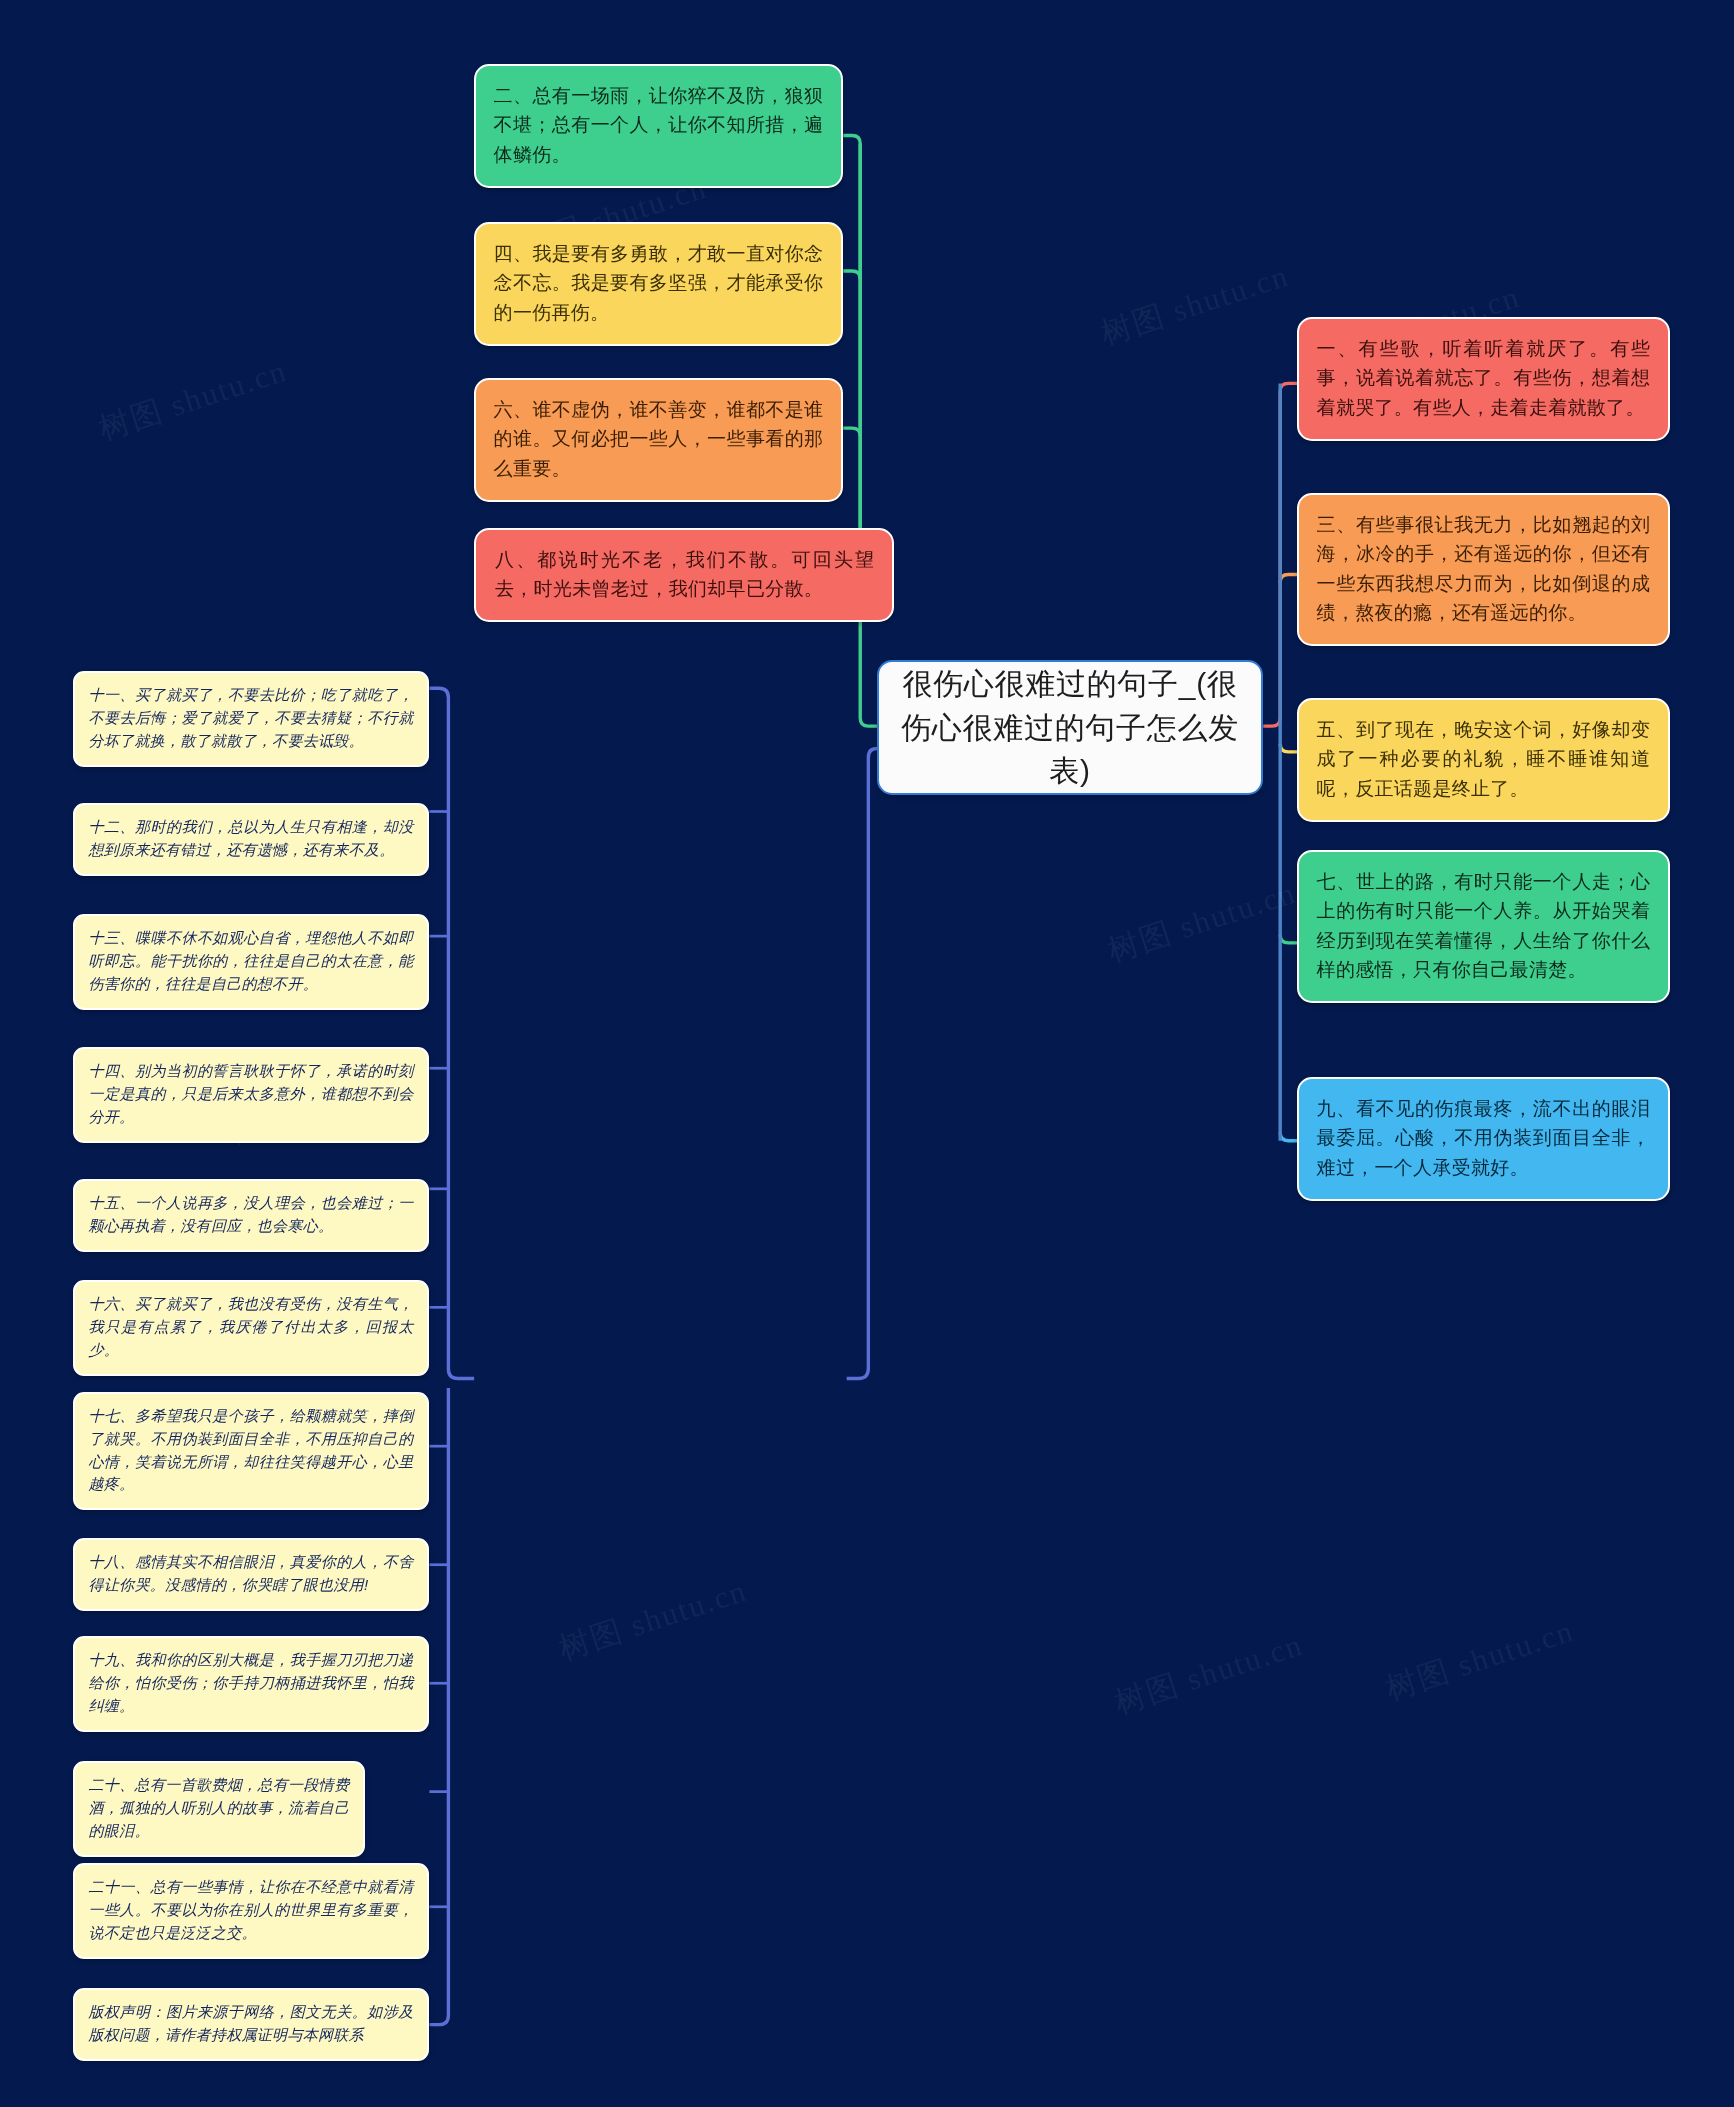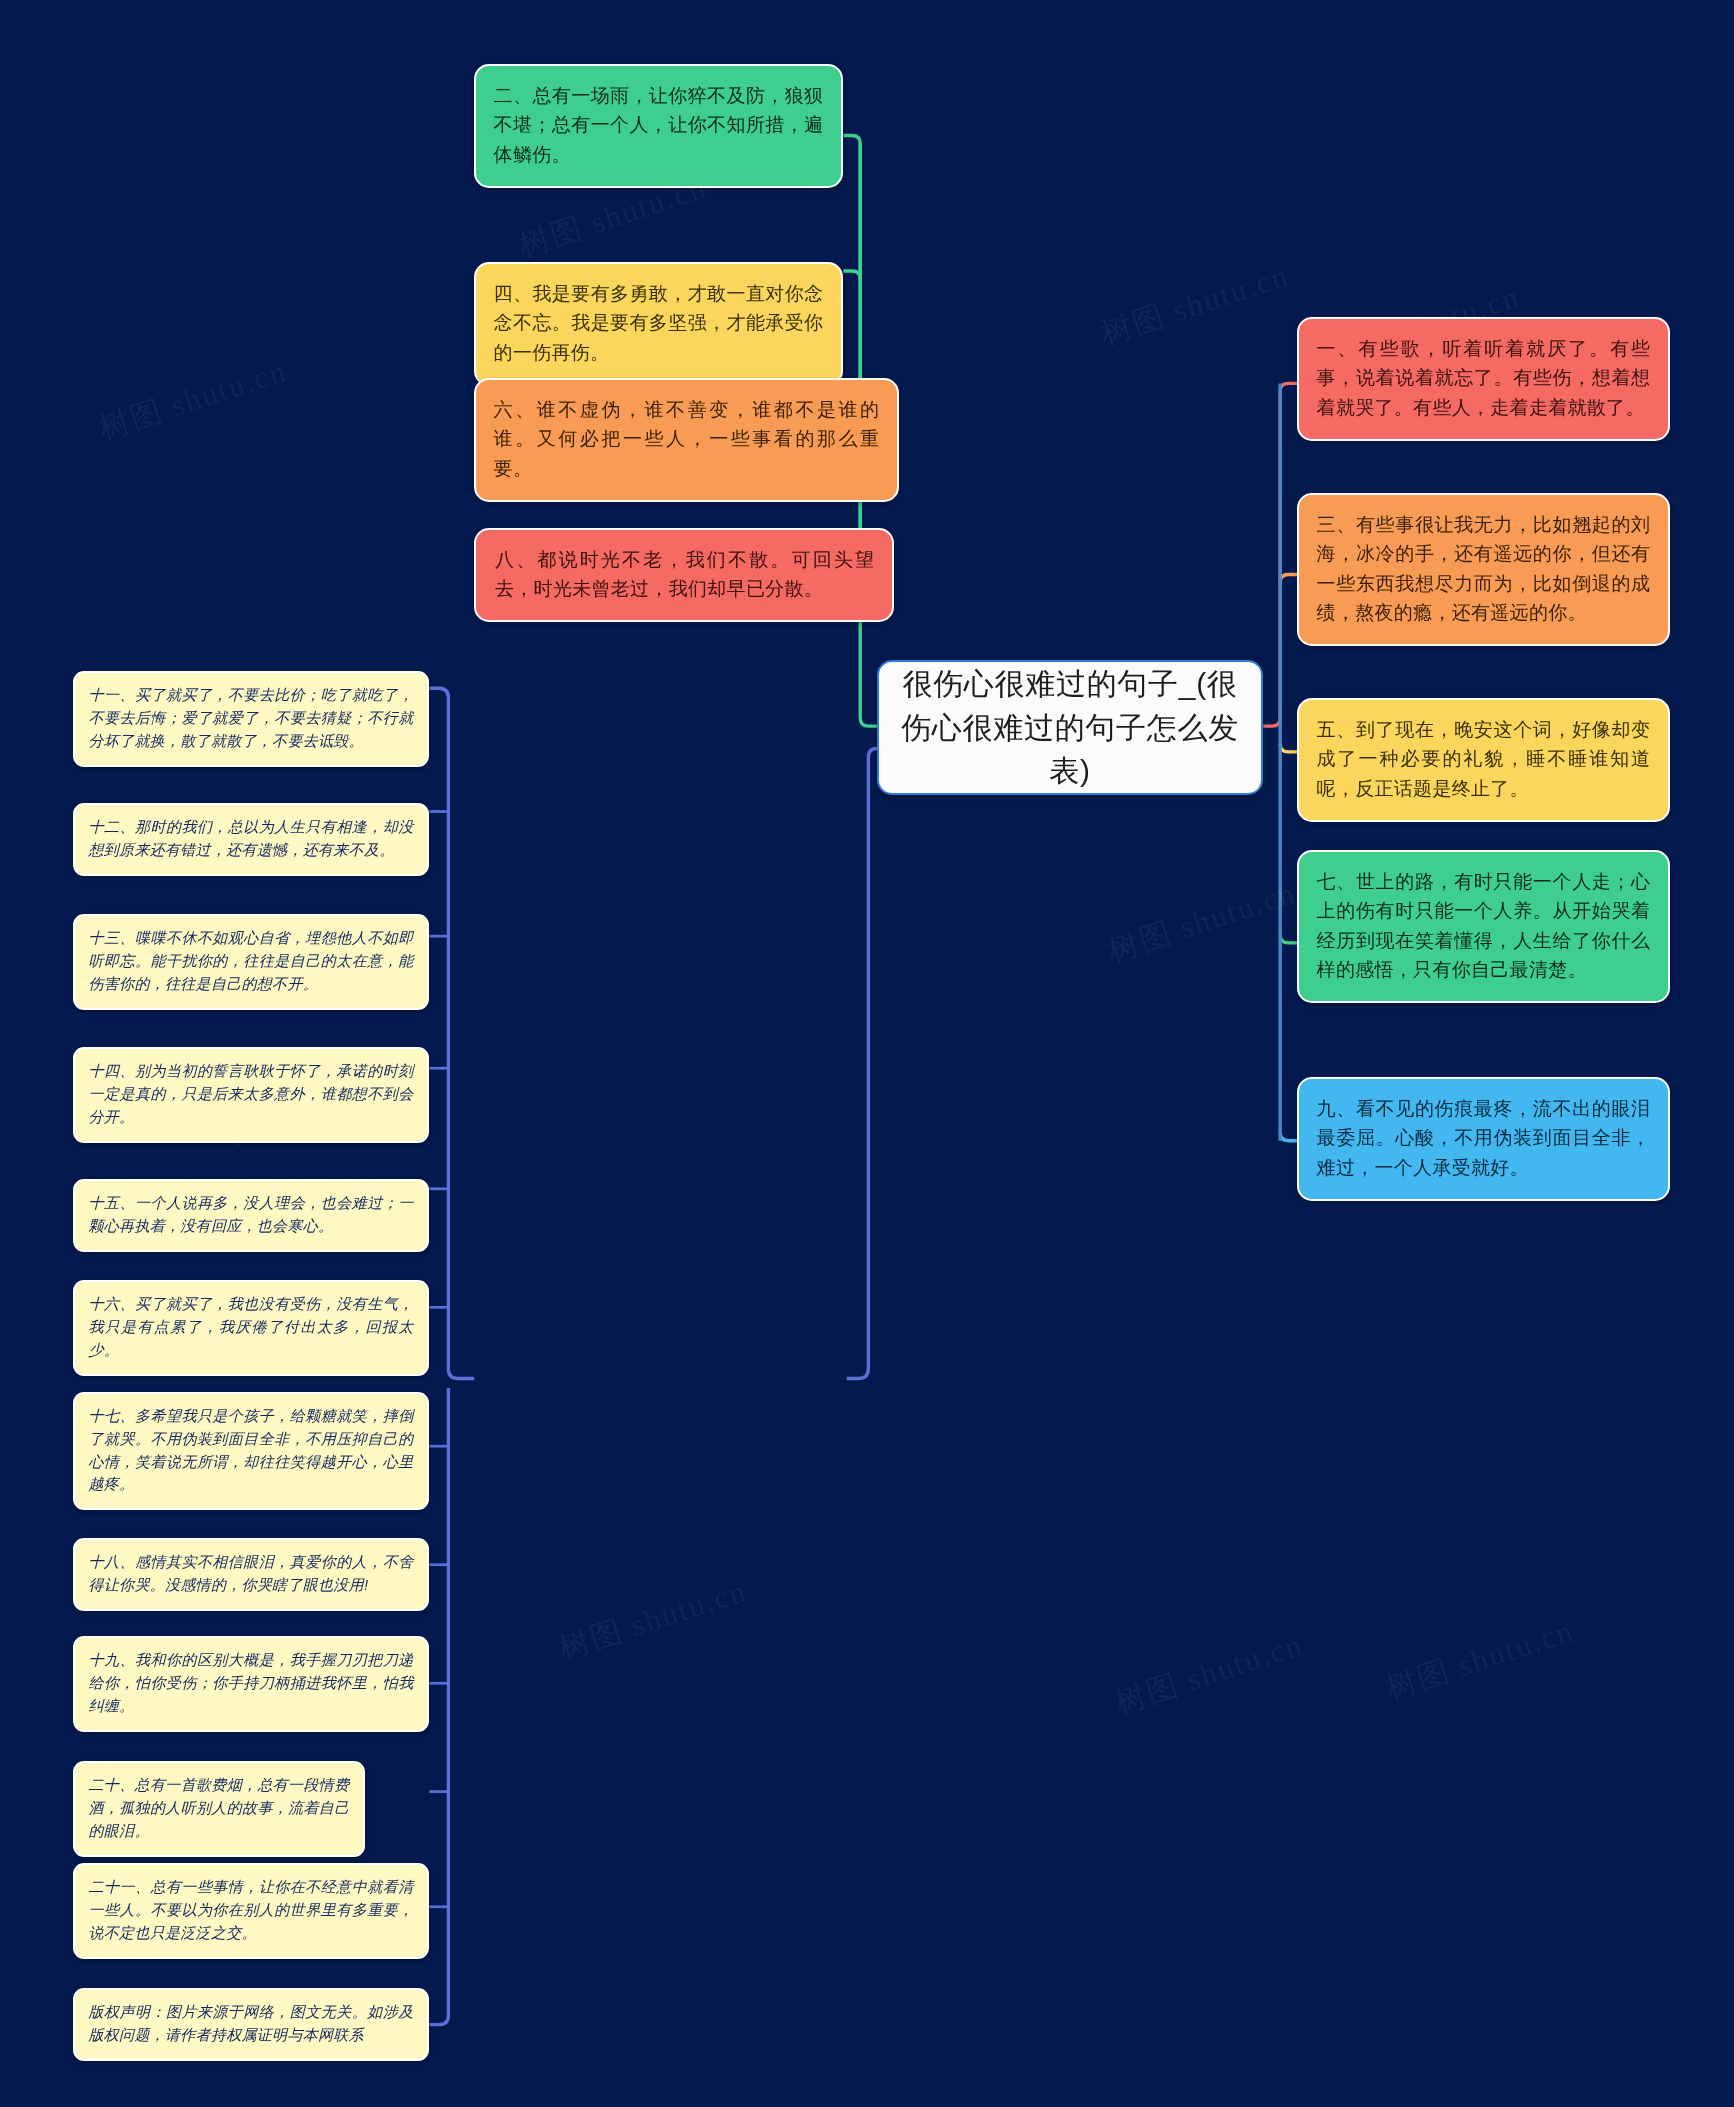--- a/index.html
+++ b/index.html
@@ -120,23 +120,23 @@
     <path d="M662,2645 H634" fill="none" stroke="#5b6fd6" stroke-width="4"></path>
     <path d="M662,2815 H634" fill="none" stroke="#5b6fd6" stroke-width="4"></path>
   </svg>
 
   <div class="node root branch-main" style="left:877px; top:660px; width:386px; height:135px; display:flex; align-items:center; justify-content:center;">
     <span>很伤心很难过的句子_(很伤心很难过的句子怎么发表)</span>
   </div>
 
   <div class="node branch-main c-green" style="left:474px; top:64px; width:369px;">二、总有一场雨，让你猝不及防，狼狈不堪；总有一个人，让你不知所措，遍体鳞伤。</div>
 
-  <div class="node branch-main c-yellow" style="left:474px; top:222px; width:369px;margin-top:40px;">四、我是要有多勇敢，才敢一直对你念念不忘。我是要有多坚强，才能承受你的一伤再伤。</div>
+  <div class="node branch-main c-yellow" style="left:474px; top:222px; width:369px;">四、我是要有多勇敢，才敢一直对你念念不忘。我是要有多坚强，才能承受你的一伤再伤。</div>
 
-  <div class="node branch-main c-orange" style="left:474px; top:378px; width:425px;">六、谁不虚伪，谁不善变，谁都不是谁的谁。又何必把一些人，一些事看的那么重要。</div>
+  <div class="node branch-main c-orange" style="left:474px; top:378px; width:369px;">六、谁不虚伪，谁不善变，谁都不是谁的谁。又何必把一些人，一些事看的那么重要。</div>
 
   <div class="node branch-main c-red" style="left:474px; top:528px; width:420px;padding-left:19px;">八、都说时光不老，我们不散。可回头望去，时光未曾老过，我们却早已分散。</div>
 
   <div class="node branch-main c-red" style="left:1297px; top:317px; width:373px;">一、有些歌，听着听着就厌了。有些事，说着说着就忘了。有些伤，想着想着就哭了。有些人，走着走着就散了。</div>
 
   <div class="node branch-main c-orange" style="left:1297px; top:493px; width:373px;">三、有些事很让我无力，比如翘起的刘海，冰冷的手，还有遥远的你，但还有一些东西我想尽力而为，比如倒退的成绩，熬夜的瘾，还有遥远的你。</div>
 
   <div class="node branch-main c-yellow" style="left:1297px; top:698px; width:373px;">五、到了现在，晚安这个词，好像却变成了一种必要的礼貌，睡不睡谁知道呢，反正话题是终止了。</div>
 
   <div class="node branch-main c-green" style="left:1297px; top:850px; width:373px;">七、世上的路，有时只能一个人走；心上的伤有时只能一个人养。从开始哭着经历到现在笑着懂得，人生给了你什么样的感悟，只有你自己最清楚。</div>

